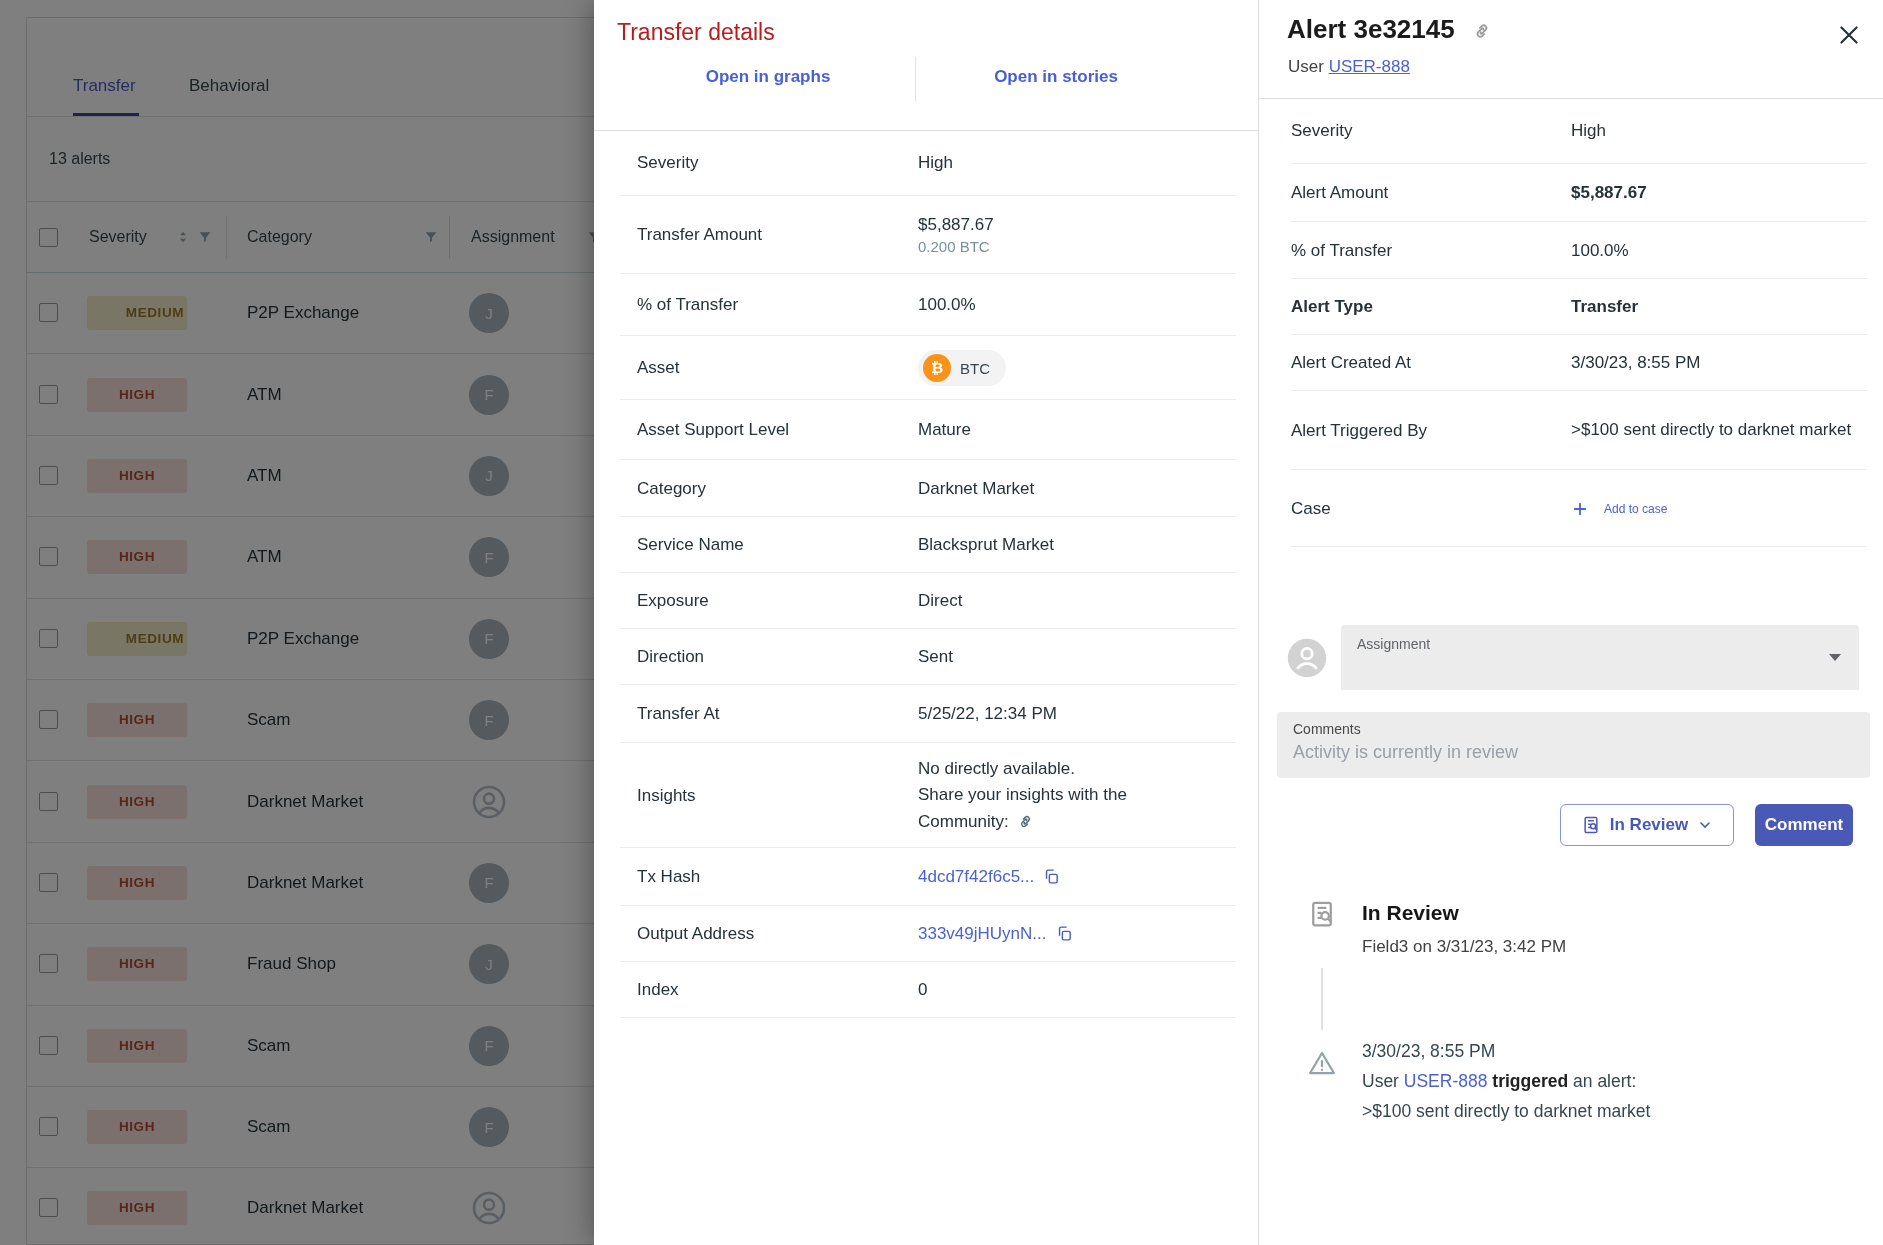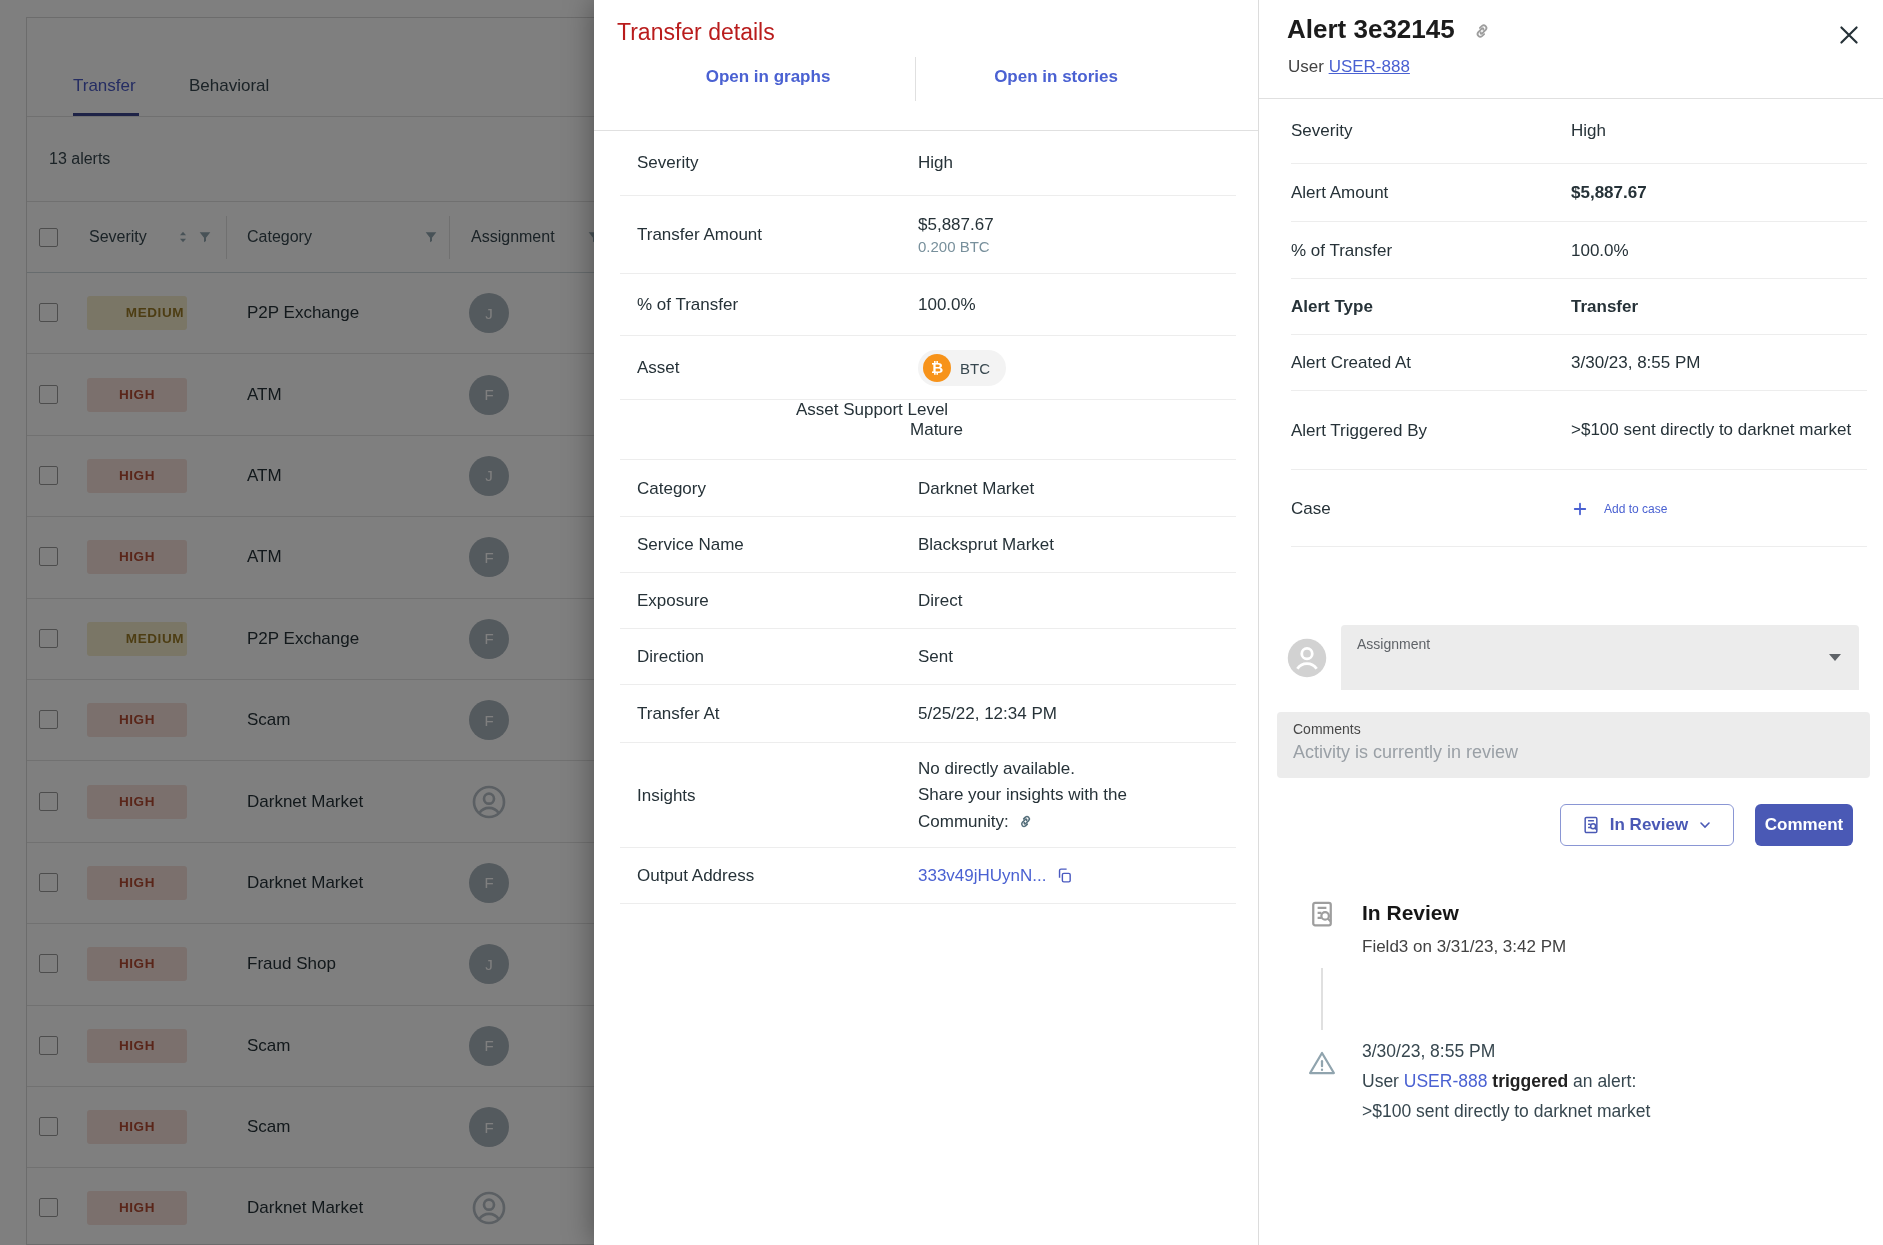--- a/index.html
+++ b/index.html
@@ -298,21 +298,21 @@
       <div class="dlabel">% of Transfer</div>
       <div class="dvalue">100.0%</div>
     </div>
     <div class="drow" style="height:64px;">
       <div class="dlabel">Asset</div>
       <div class="chip">
         <span class="btc-circle">₿</span>
         <span class="chip-label">BTC</span>
       </div>
     </div>
-    <div class="drow" style="height:60px;flex-direction:column;">
+    <div class="drow" style="height:60px;">
       <div class="dlabel">Asset Support Level</div>
       <div class="dvalue">Mature</div>
     </div>
     <div class="drow" style="height:57px;">
       <div class="dlabel">Category</div>
       <div class="dvalue">Darknet Market</div>
     </div>
     <div class="drow" style="height:56px;">
       <div class="dlabel">Service Name</div>
       <div class="dvalue">Blacksprut Market</div>
@@ -333,26 +333,37 @@
       <div class="dlabel">Insights</div>
       <div>
         <div class="ins-line">No directly available.</div>
         <div class="ins-line">Share your insights with the</div>
         <div class="ins-line"><span>Community:</span><span class="inline-link-icon"><svg viewBox="0 0 24 24" fill="none" stroke="#546e7a" stroke-width="2" stroke-linecap="round">
                 <path d="M10.6 13.4a1 1 0 0 0 1.4 1.4l4.2-4.2a3 3 0 0 0-4.2-4.2L9.7 8.7"></path>
                 <path d="M13.4 10.6a1 1 0 0 0-1.4-1.4l-4.2 4.2a3 3 0 0 0 4.2 4.2l2.3-2.3"></path>
               </svg></span></div>
       </div>
     </div>
+    <div class="drow" style="height:58px;">
+      <div class="dlabel">Tx Hash</div>
+      <div><span class="tlink">4dcd7f42f6c5...</span><span class="copy-icon"><svg viewBox="0 0 24 24" fill="none" stroke="#4a5ac0" stroke-width="2">
+              <rect x="9" y="9" width="11" height="12" rx="2"></rect>
+              <path d="M5 15V5a2 2 0 0 1 2-2h8"></path>
+            </svg></span></div>
+    </div>
     <div class="drow" style="height:56px;">
       <div class="dlabel">Output Address</div>
       <div><span class="tlink">333v49jHUynN...</span><span class="copy-icon"><svg viewBox="0 0 24 24" fill="none" stroke="#4a5ac0" stroke-width="2">
               <rect x="9" y="9" width="11" height="12" rx="2"></rect>
               <path d="M5 15V5a2 2 0 0 1 2-2h8"></path>
             </svg></span></div>
+    </div>
+    <div class="drow" style="height:56px;">
+      <div class="dlabel">Index</div>
+      <div class="dvalue">0</div>
     </div>
   </div>
 </div>
 
 <div class="apanel">
   <div class="ap-title">Alert 3e32145</div>
   <span class="ap-title-link"><svg viewBox="0 0 24 24" fill="none" stroke="#9e9e9e" stroke-width="2" stroke-linecap="round">
         <path d="M10.6 13.4a1 1 0 0 0 1.4 1.4l4.2-4.2a3 3 0 0 0-4.2-4.2L9.7 8.7"></path>
         <path d="M13.4 10.6a1 1 0 0 0-1.4-1.4l-4.2 4.2a3 3 0 0 0 4.2 4.2l2.3-2.3"></path>
       </svg></span>

